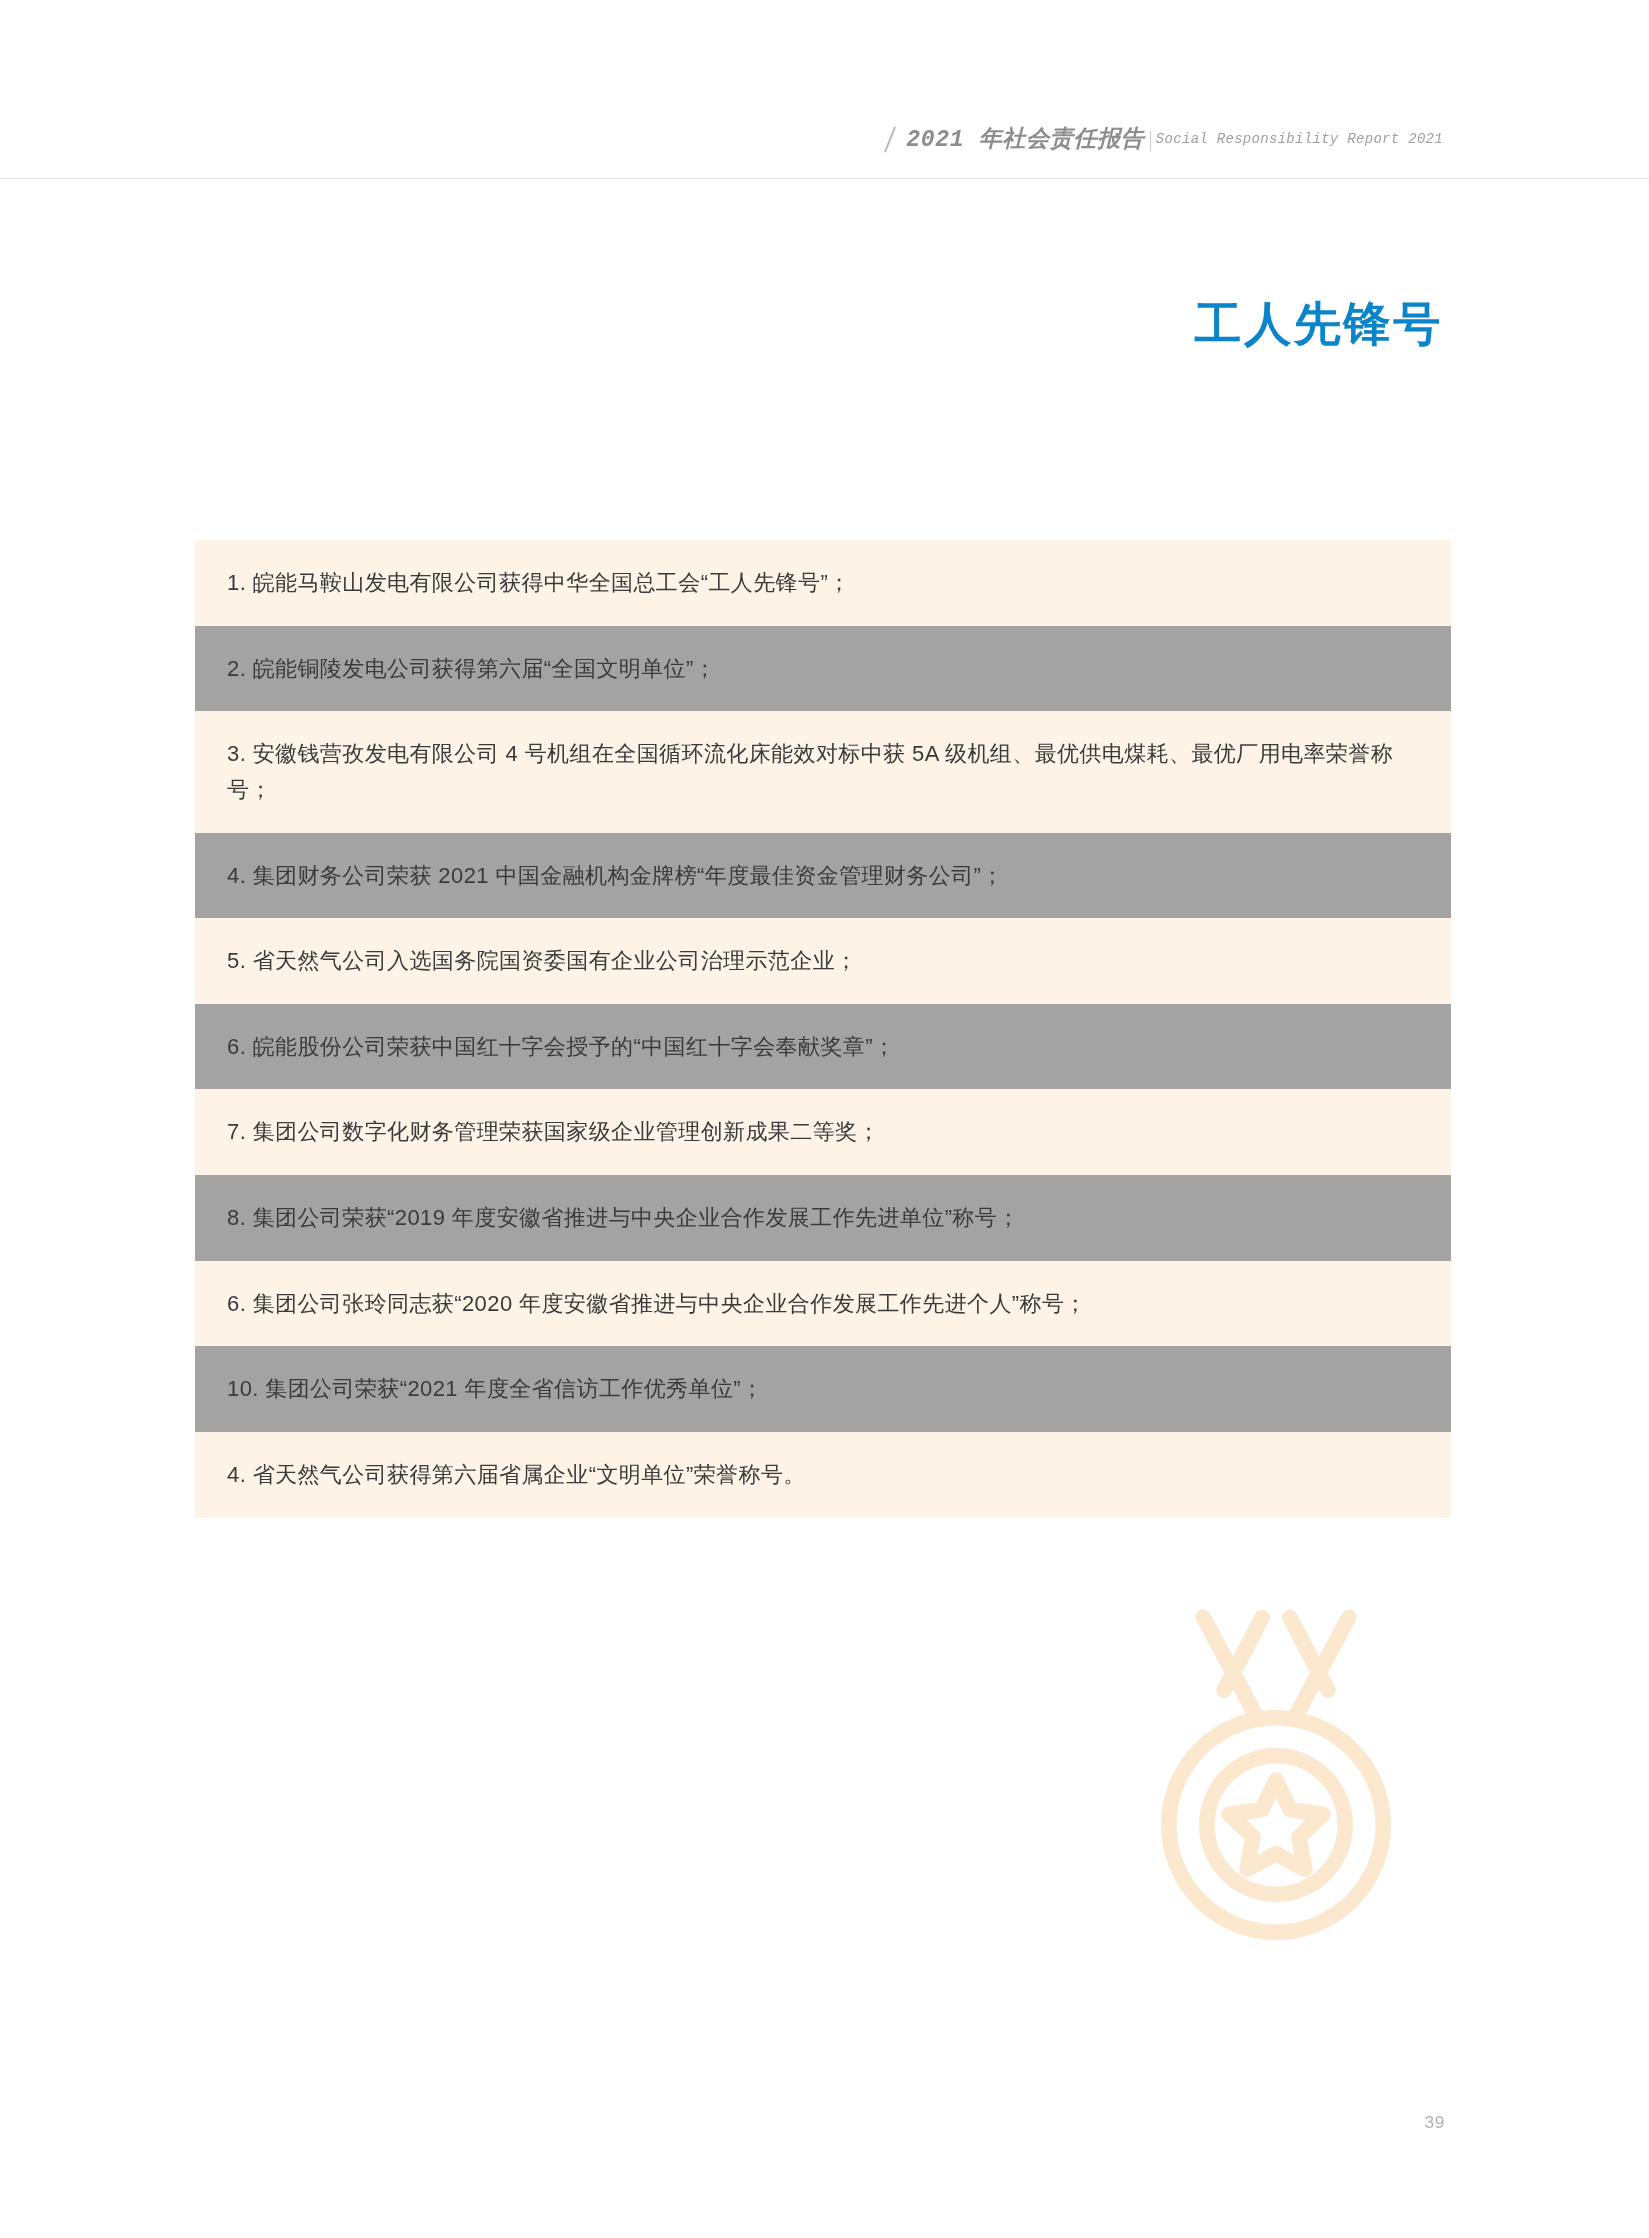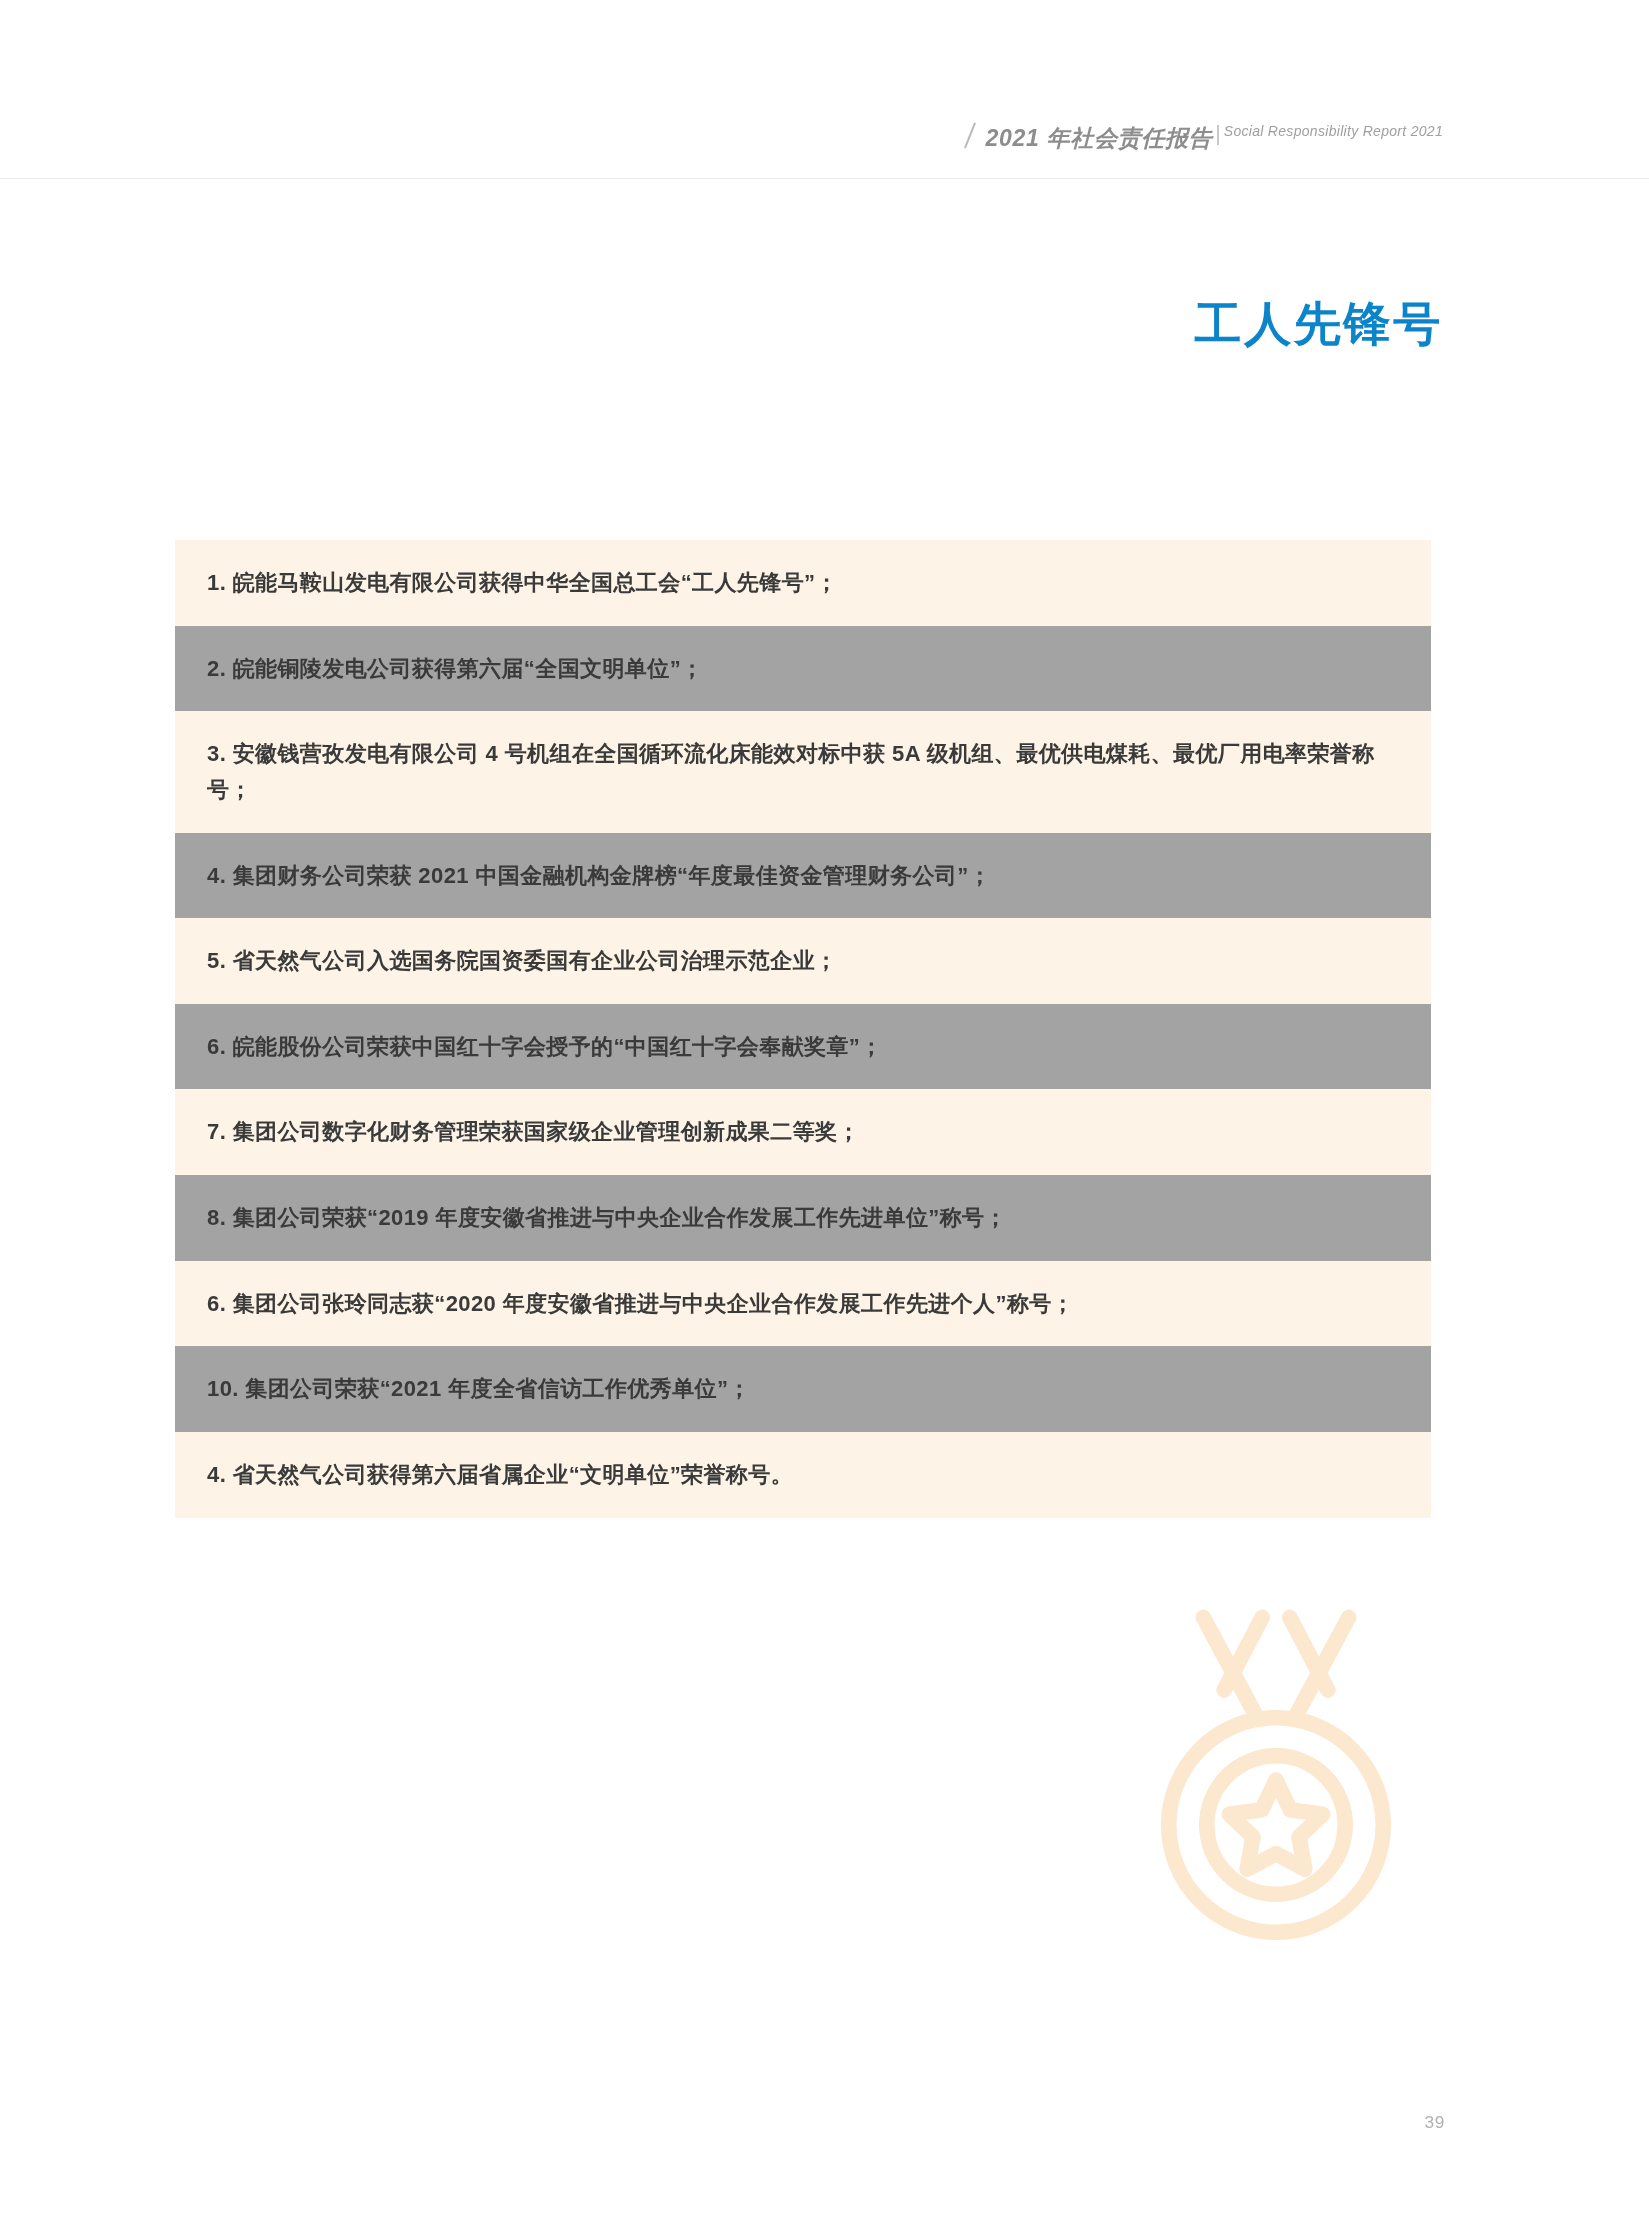--- a/index.html
+++ b/index.html
@@ -29,23 +29,24 @@
     left: 0;
     width: 1649px;
     height: 1.3px;
     background: #e8e8e8;
   }
   .header-inner {
     position: absolute;
     right: 206px;
     top: 123px;
     display: flex;
-    align-items: flex-start;
+    align-items: center;
     gap: 1px;
     white-space: nowrap;
+    font-family: Liberation Mono, monospace;
   }
   .header-slash {
     display: inline-block;
     width: 22.6px;
     height: 22.6px;
     position: relative;
     margin-right: 2.7px;
   }
   .header-slash::before {
     content: "";
@@ -98,24 +99,23 @@
     bottom: 286px;
     width: 346px;
     height: 346px;
     opacity: 1;
     pointer-events: none;
   }
 
   
   .honor-list {
     position: absolute;
-    left: 175px;
+    left: 195px;
     top: 540px;
     width: 1256px;
-    font-weight: bold;
   }
   .honor-row {
     padding: 25px 31px 25px 32px;
     font-size: 22px;
     line-height: 1.62;
     color: #3a3a3a;
     letter-spacing: 0.4px;
     box-sizing: border-box;
   }
   .honor-row.alt {

